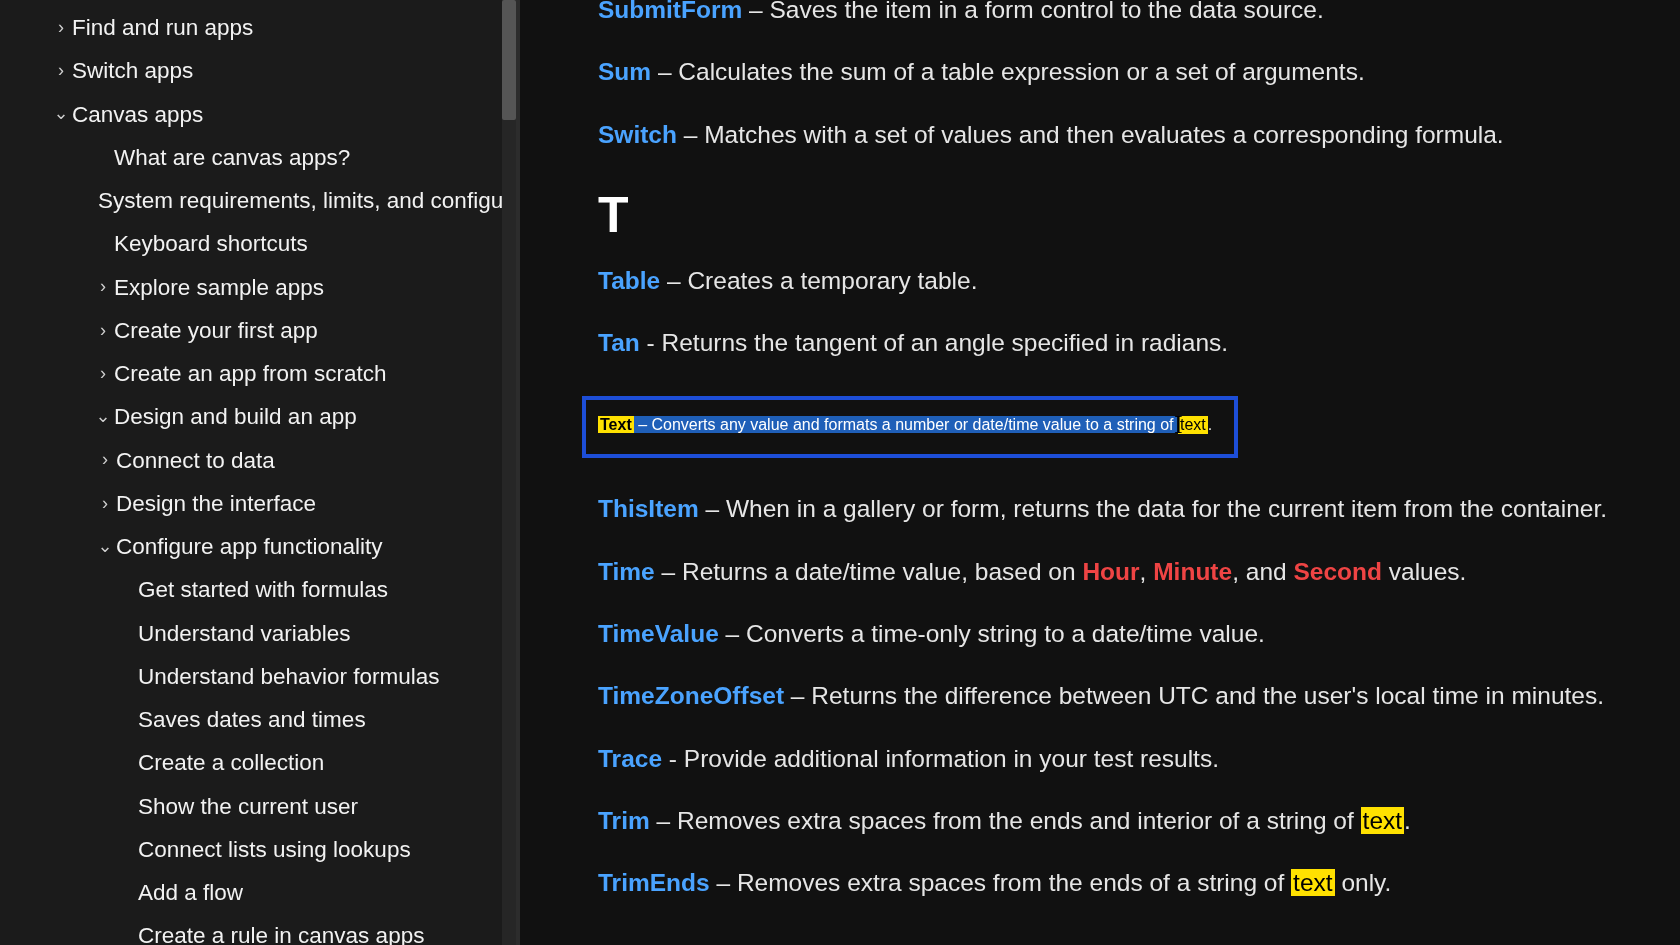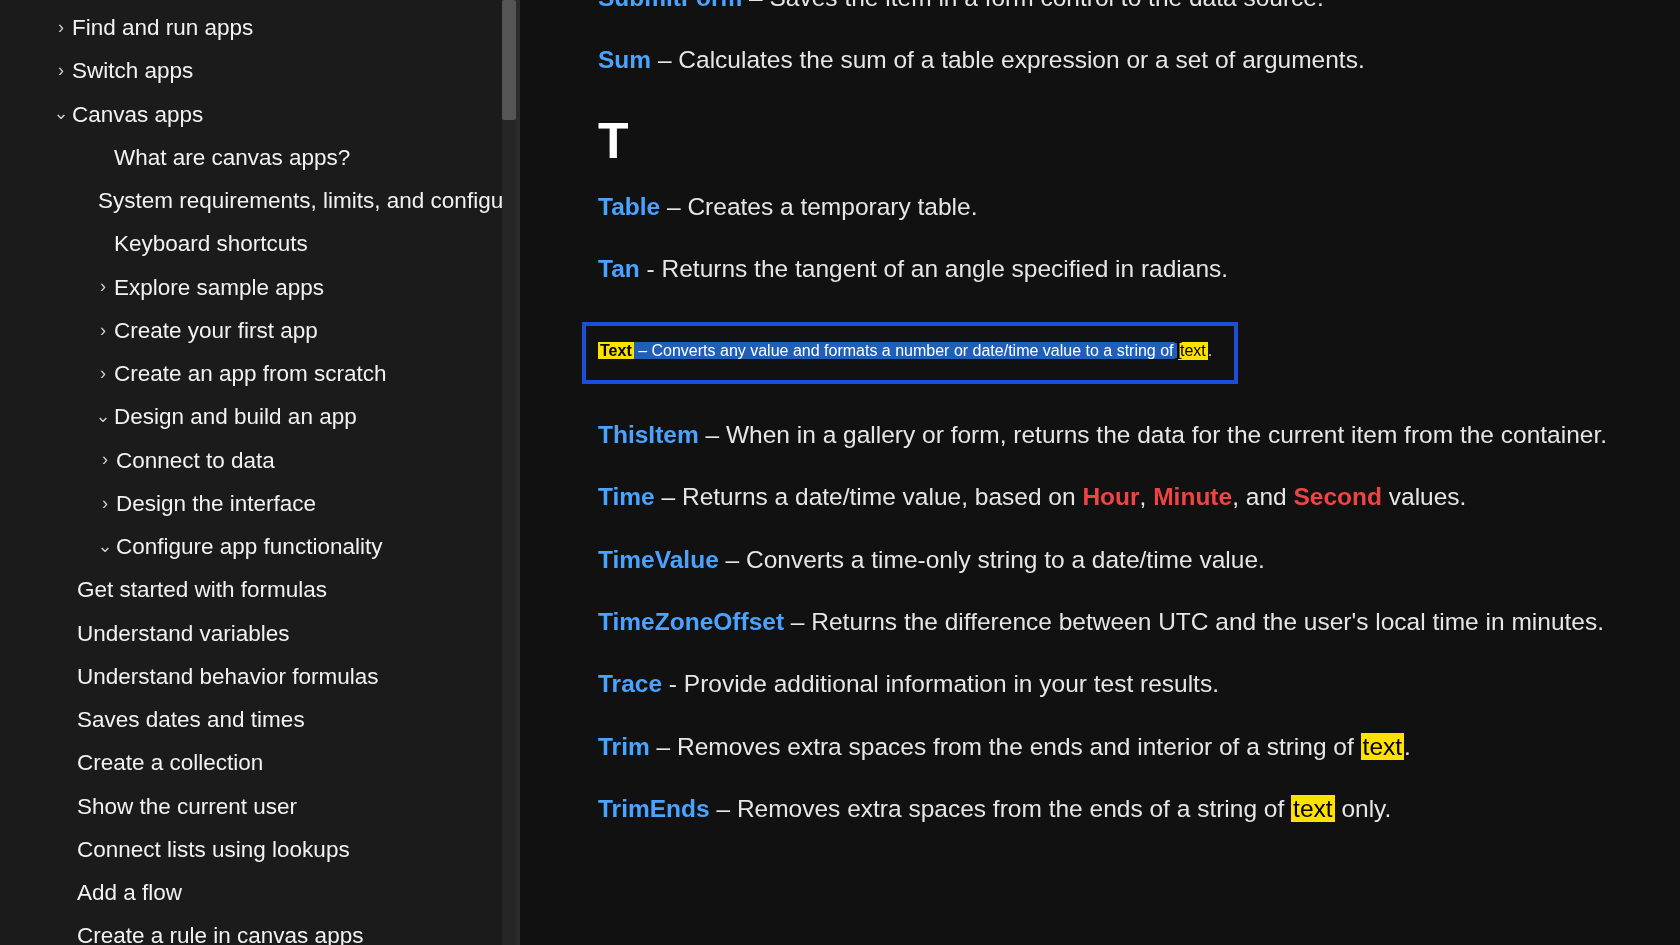--- a/index.html
+++ b/index.html
@@ -47,28 +47,28 @@
   .nav-item .chev {
     width: 22px;
     text-align: center;
     font-size: 18px;
     color: #cfcfcf;
     display: inline-block;
   }
   .lvl1 { padding-left: 50px; }
   .lvl2 { padding-left: 92px; }
   .lvl3 { padding-left: 94px; }
-  .lvl4 { padding-left: 55px; }
+  .lvl4 { padding-left: 116px; }
   .nav-item.no-chev .chev { visibility: hidden; }
 
   
   .content {
     flex: 1;
     background: #111;
-    padding: 5px 60px 0 78px;
+    padding: 17px 60px 0 78px;
     overflow: hidden;
     position: relative;
   }
   .func-line {
     font-size: 24.5px;
     line-height: 1.4;
     margin: 20px 0 28px 0;
     color: #e6e6e6;
   }
   .func-line.cut-top { margin-top: -24px; }
@@ -220,20 +220,23 @@
 
   <main class="content">
 
     <p class="func-line cut-top">
       <a class="func-name">SubmitForm</a><span> – Saves the item in a form control to the data source.</span>
     </p>
 
     <p class="func-line">
       <a class="func-name">Sum</a><span> – Calculates the sum of a table expression or a set of arguments.</span>
     </p>
+    <p class="func-line">
+      <a class="func-name">Switch</a><span> – Matches with a set of values and then evaluates a corresponding formula.</span>
+    </p>
 
     <h2 class="section-head">T</h2>
 
     <p class="func-line">
       <a class="func-name">Table</a><span> – Creates a temporary table.</span>
     </p>
     <p class="func-line">
       <a class="func-name">Tan</a><span> - Returns the tangent of an angle specified in radians.</span>
     </p>
 

